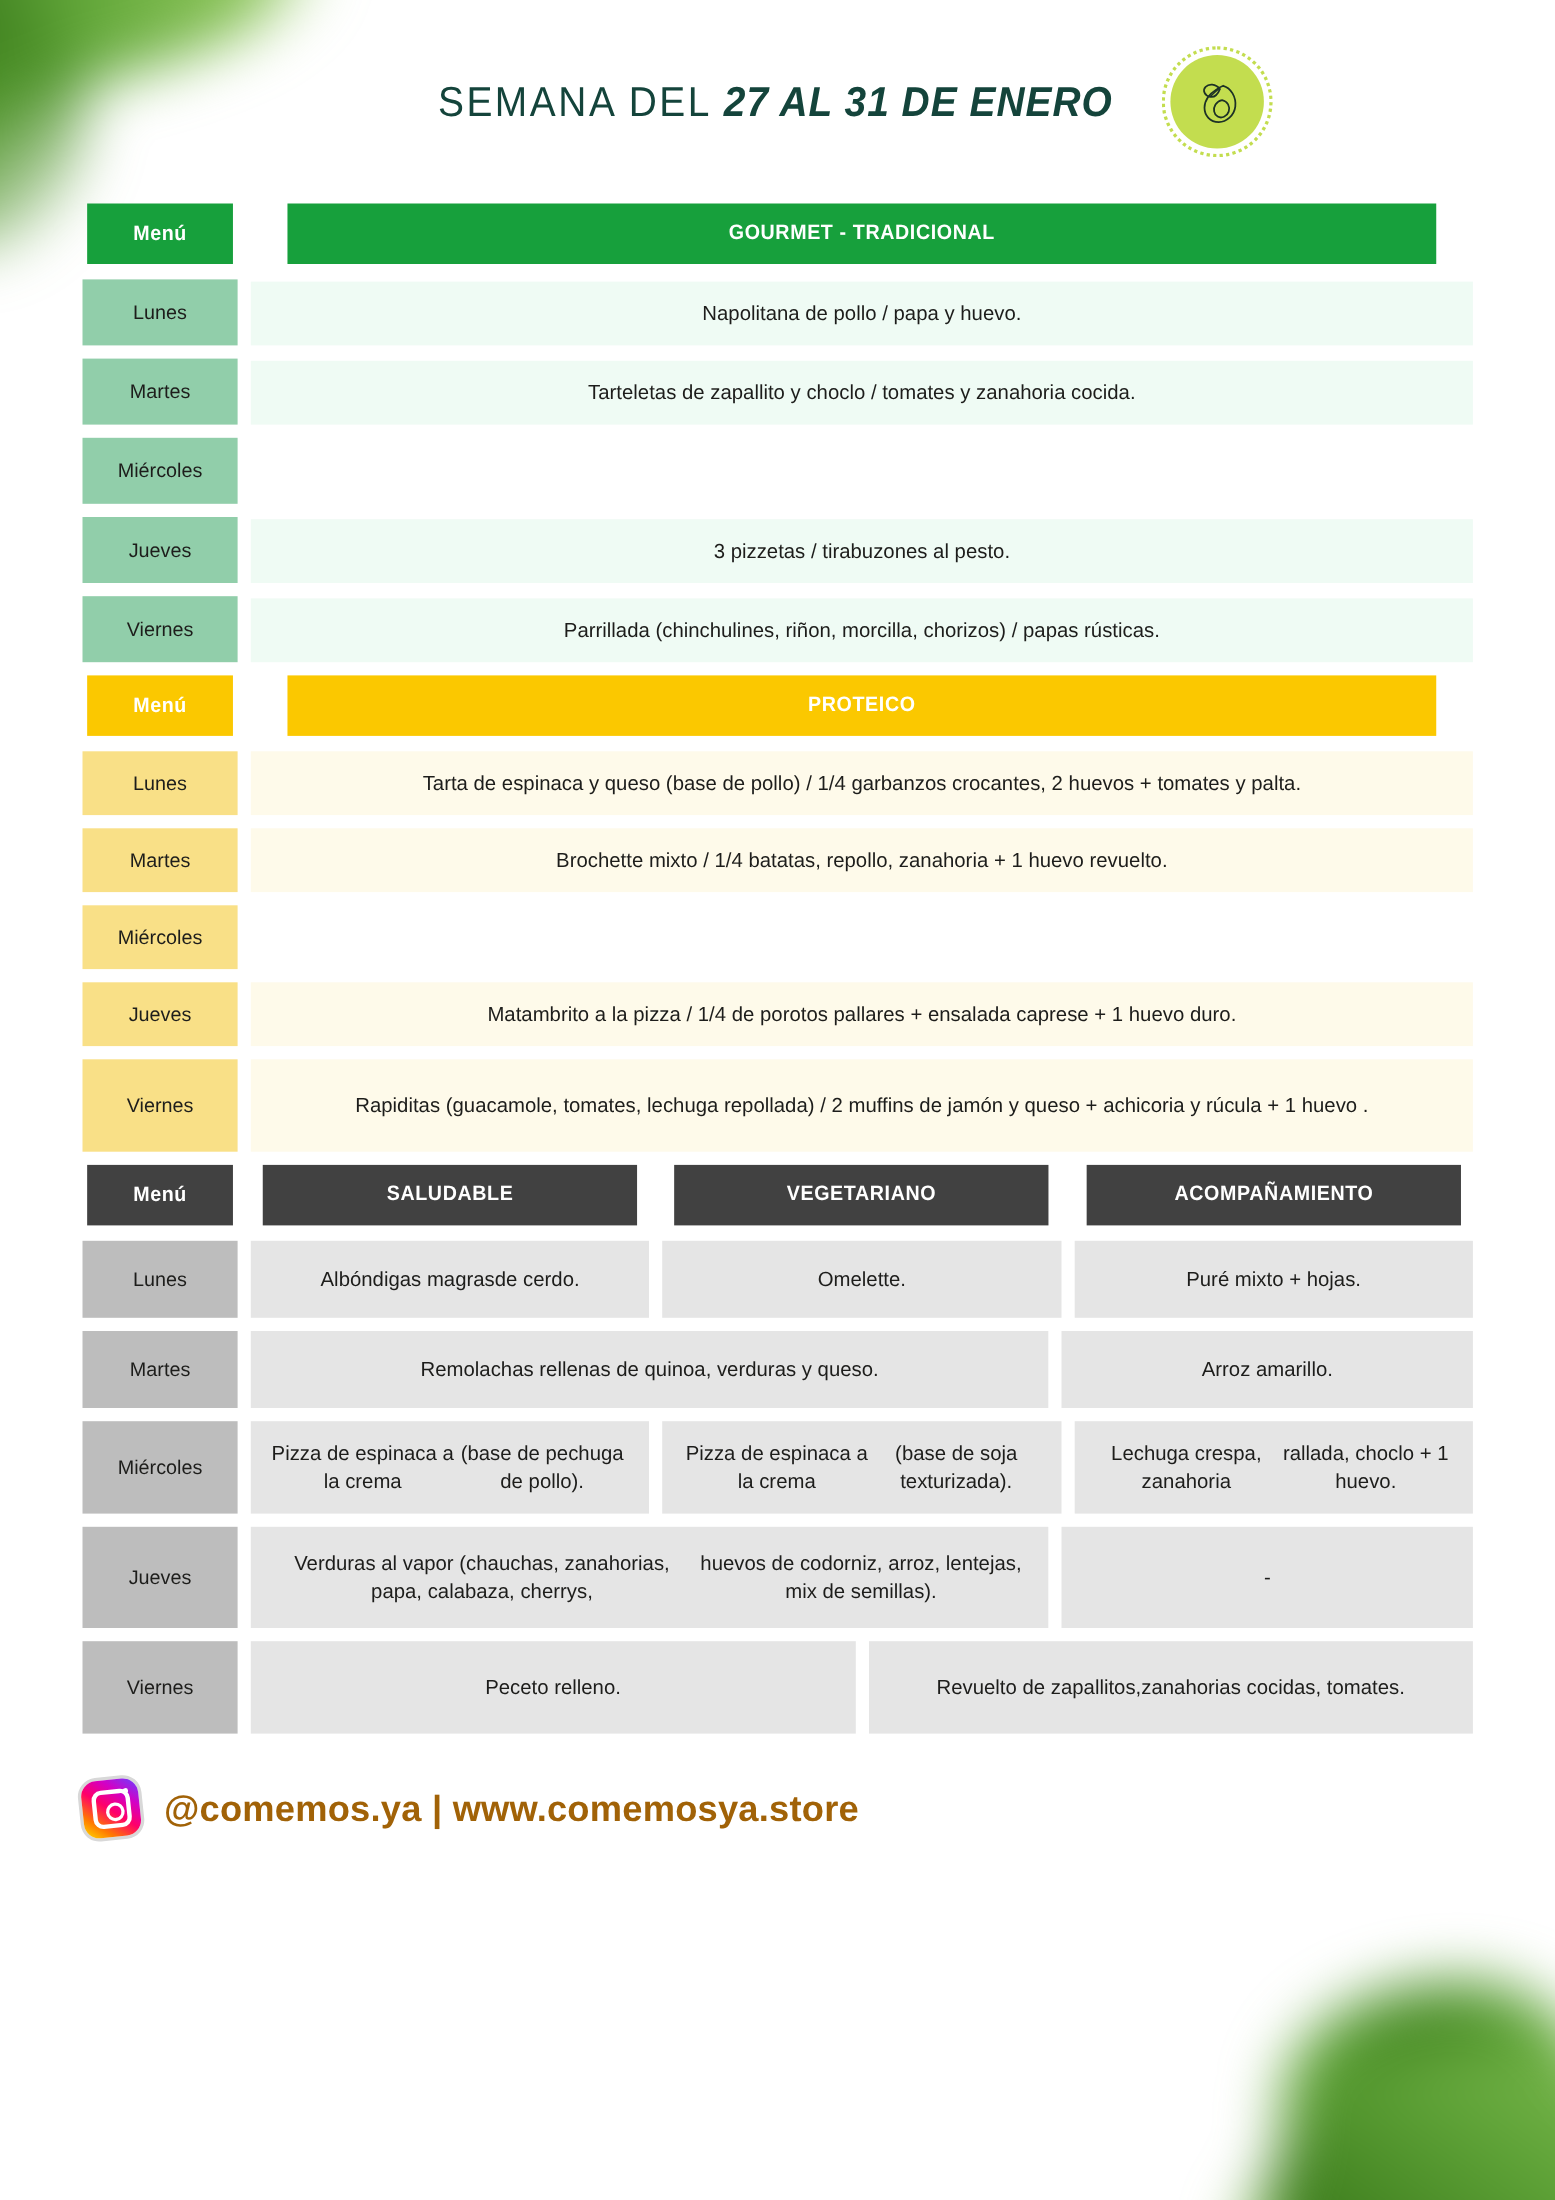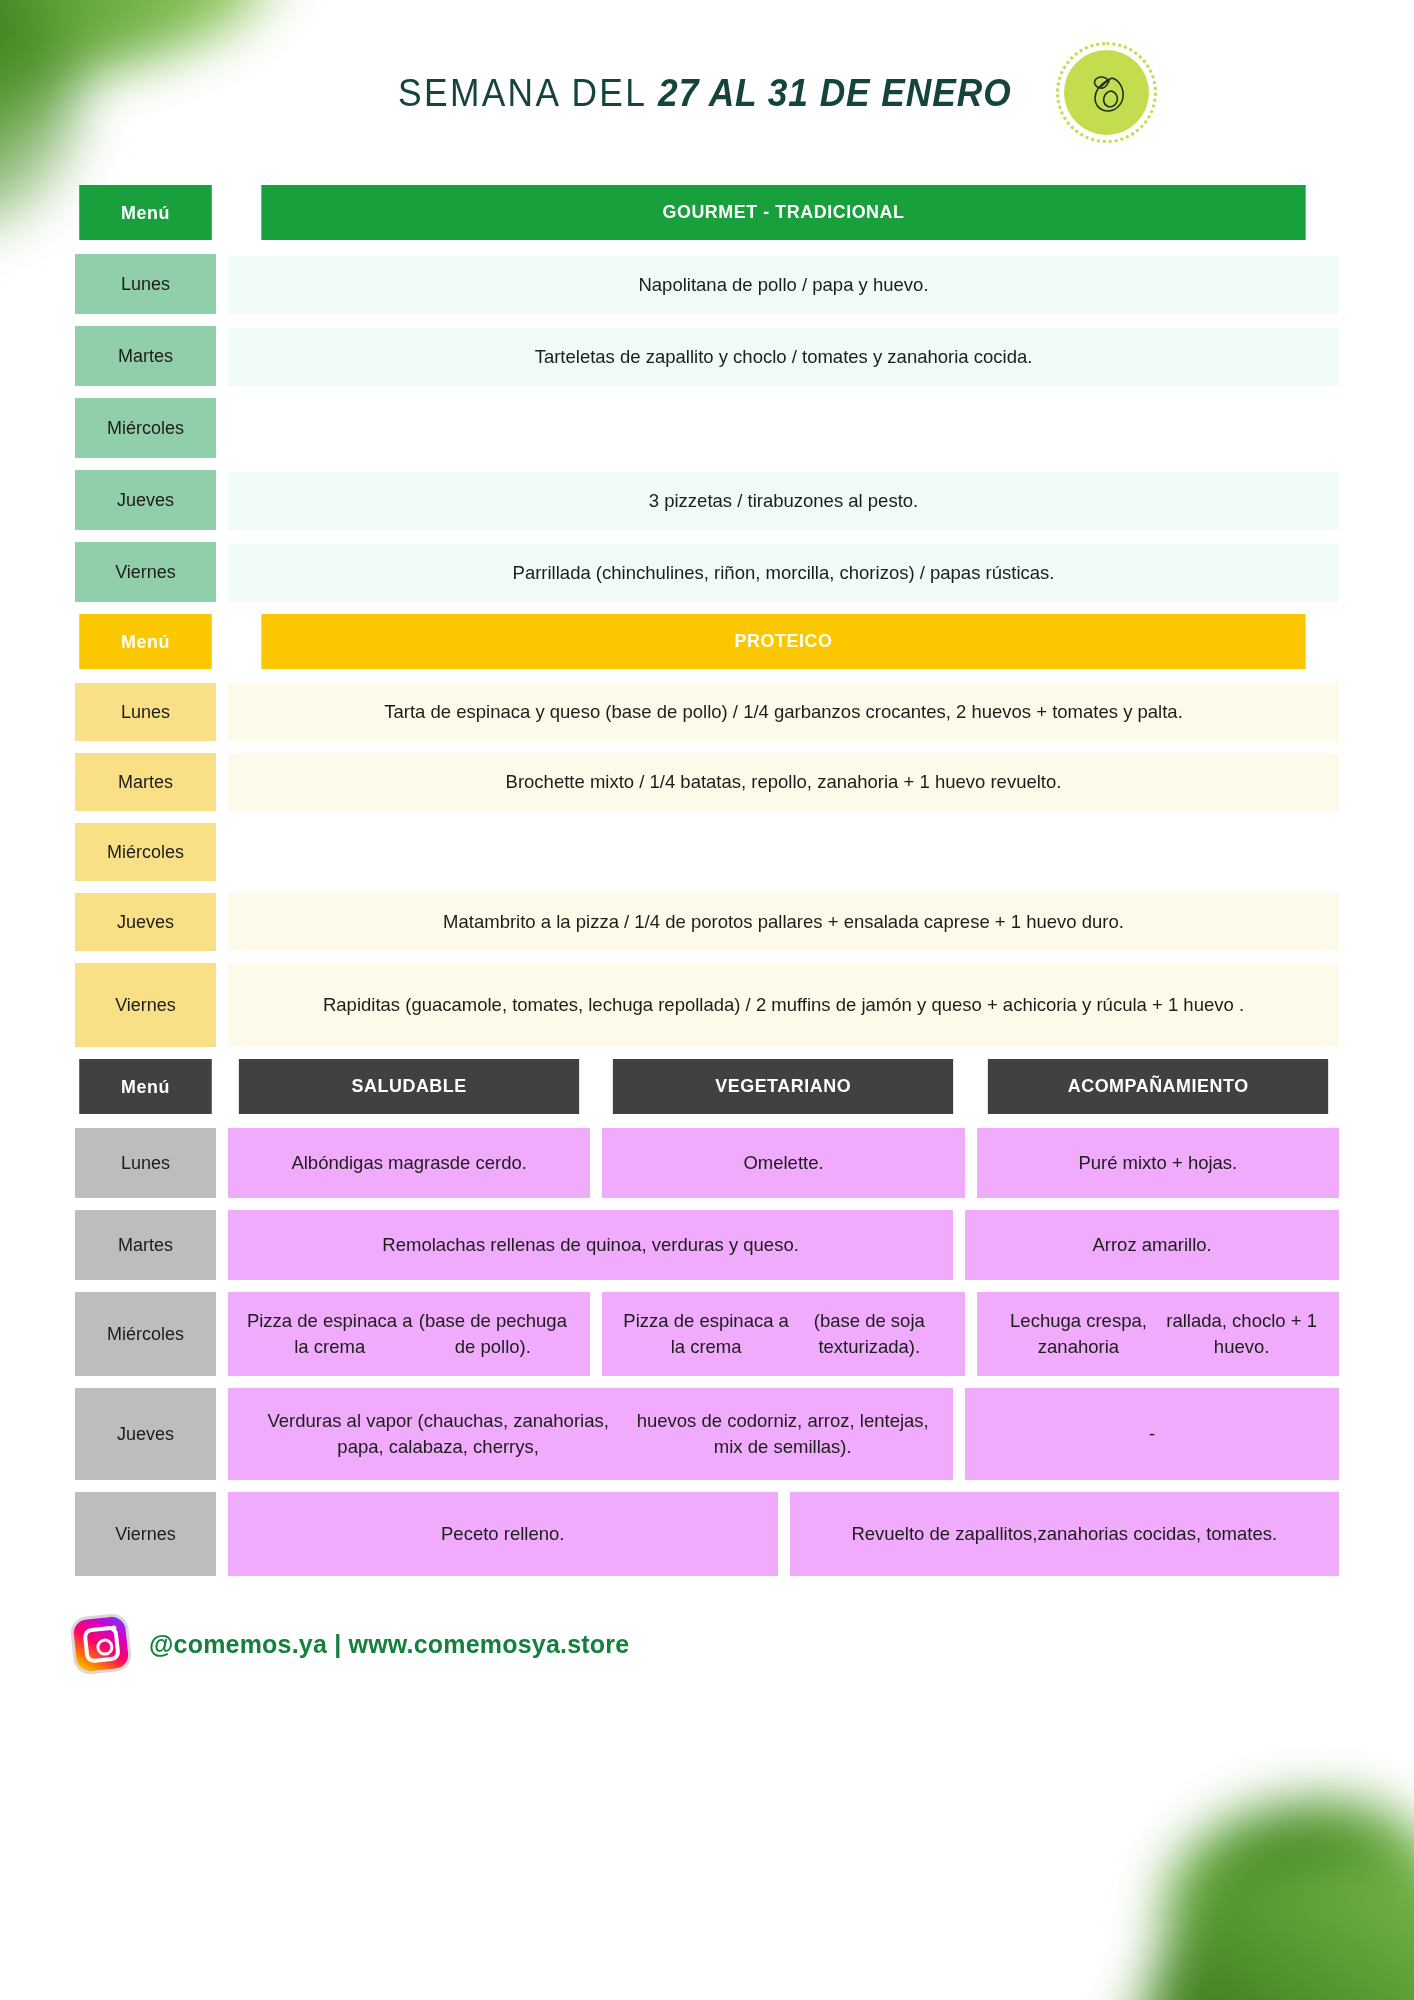--- a/index.html
+++ b/index.html
@@ -195,21 +195,21 @@
   
   .yellow .hrow .daycell,
   .yellow .hrow .cell { background: #fbc800; }
   .yellow .daycell { background: #f9e087; }
   .yellow .cell { background: #fefaea; }
 
   
   .gray .hrow .daycell,
   .gray .hrow .cell { background: #414141; }
   .gray .daycell { background: #bdbdbd; }
-  .gray .cell { background: #f0abfc; }
+  .gray .cell { background: #e5e5e5; }
 
   .r-h60 .daycell, .r-h60 .cell { min-height: 58px; }
   .r-h72 .daycell, .r-h72 .cell { min-height: 70px; }
   .r-h86 .daycell, .r-h86 .cell { min-height: 84px; }
   .r-h94 .daycell, .r-h94 .cell { min-height: 92px; }
 
   .cell.wide2 { flex: 2.04; }
 
   
   .footer {
@@ -248,23 +248,23 @@
     border-radius: 50%;
   }
   .ig-icon .dot {
     position: absolute;
     right: 9px; top: 9px;
     width: 5px; height: 5px;
     background: #ffffff;
     border-radius: 50%;
   }
   .footer-text {
-    font-size: 25px;
+    font-size: 33px;
     font-weight: bold;
-    color: #15803d;
+    color: #a16207;
     letter-spacing: 0.2px;
   }
 </style>
 </head>
 <body>
 
 <div class="leaf-deco" id="leaf-top-left">
   <div class="b3"></div>
     <div class="b1"></div>
     <div class="b2"></div>

